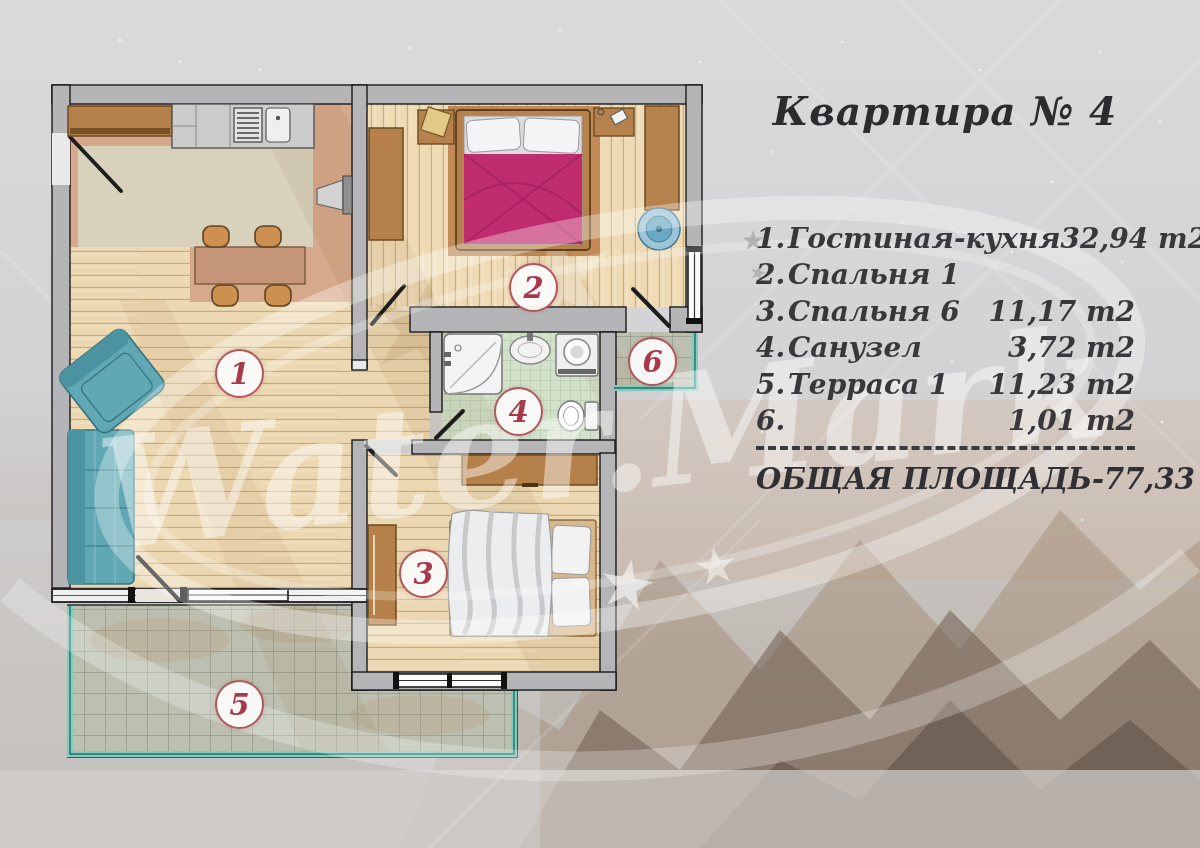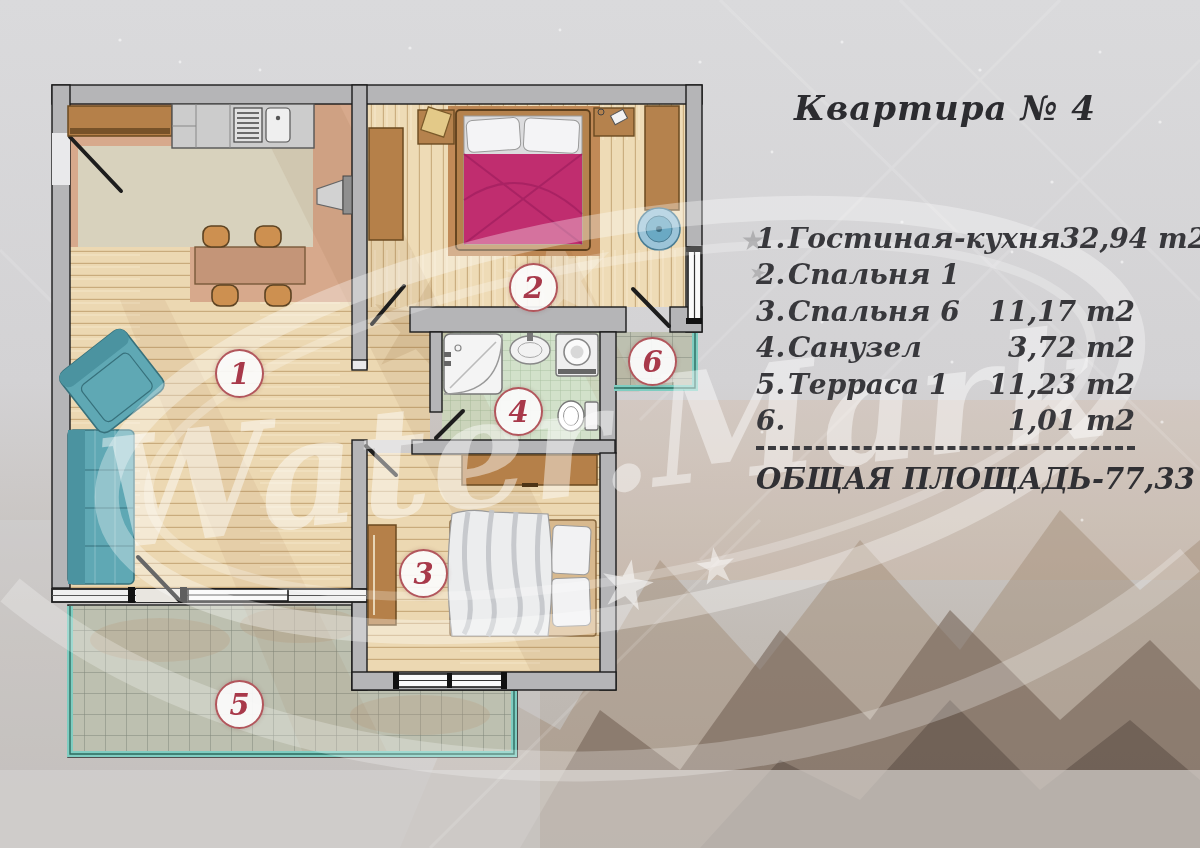--- a/index.html
+++ b/index.html
@@ -1,21 +1,21 @@
 <!DOCTYPE html>
 <html><head>
 <meta charset="utf-8">
 <style>
   html,body{margin:0;padding:0;background:#cfcfd1;}
   .stage{position:relative;width:1200px;height:848px;overflow:hidden;
          font-family:"DejaVu Serif",serif;background:#d8d8da;}
   .stage svg{position:absolute;left:0;top:0;}
   
   .title{position:absolute;left:750px;top:88px;width:390px;text-align:center;
-         font-size:34px;font-weight:bold;font-style:italic;color:#2c2c30;
+         font-size:39px;font-weight:bold;font-style:italic;color:#2c2c30;
          letter-spacing:1px;white-space:nowrap;}
   .legend{position:absolute;left:756px;top:221px;width:379px;}
   .legend-row{display:flex;align-items:baseline;height:36.4px;line-height:36.4px;
               font-size:28px;font-weight:bold;font-style:italic;color:#38383c;white-space:nowrap;}
   .legend-row .num{width:32px;flex:0 0 32px;}
   .legend-row .name{}
   .legend-row .area{margin-left:auto;}
   .legend-divider{position:absolute;left:756px;top:446px;width:379px;height:0;
                   border-top:4px dashed #3a3a3e;}
   .legend-total{position:absolute;left:756px;top:462px;width:382px;

